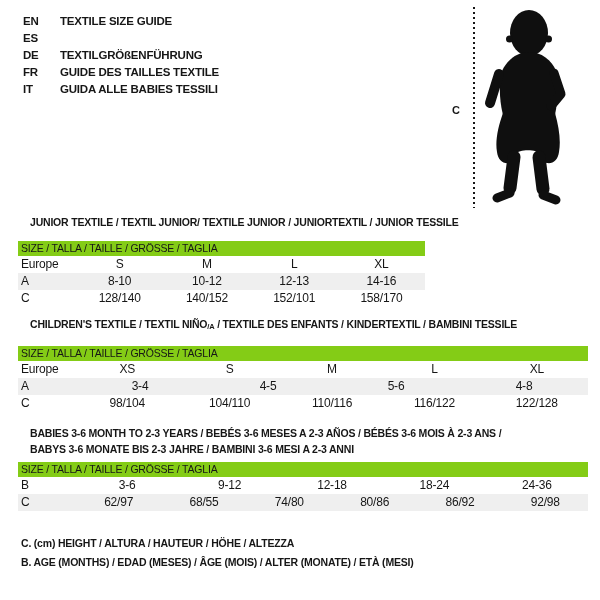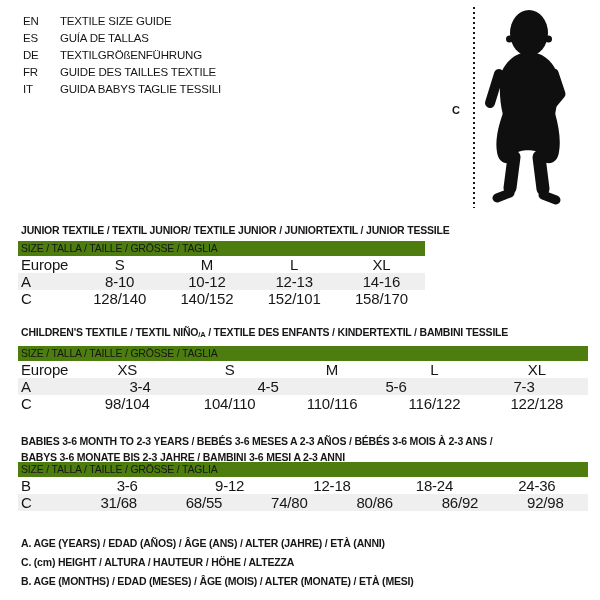--- a/index.html
+++ b/index.html
@@ -7,71 +7,70 @@
     position:relative;
     width:600px;height:600px;
     background:#ffffff;
     font-family:"Liberation Sans","DejaVu Sans",sans-serif;
     color:#161616;
     letter-spacing:-0.2px;
     overflow:hidden;
   }
   
   .lang-list{position:absolute;left:23px;top:13px;}
-  .lang-row{display:flex;height:17px;line-height:17px;font-weight:normal;font-size:11.5px;}
+  .lang-row{display:flex;height:17px;line-height:17px;font-weight:bold;font-size:11.5px;}
   .lang-code{width:37px;}
   
   .measure-line{
     position:absolute;left:473px;top:7px;width:2px;height:201px;
     background-image:repeating-linear-gradient(to bottom,#161616 0 2px,transparent 2px 5px);
   }
   .measure-label{position:absolute;left:452px;top:105px;font-weight:bold;font-size:11px;line-height:11px;}
   .silhouette{position:absolute;left:482px;top:5px;}
   
-  .sec-title{position:absolute;left:21px;font-weight:bold;font-size:10.5px;line-height:12px;white-space:nowrap;margin-top:8px;}
+  .sec-title{position:absolute;left:30px;font-weight:bold;font-size:10.5px;line-height:12px;white-space:nowrap;}
   .sub-a{font-size:7.5px;vertical-align:-1px;}
   
   .tbl{position:absolute;left:18px;}
   .tbl-bar{
-    height:15px;line-height:15px;background:#4d7c0f;
+    height:15px;line-height:15px;background:#84cc16;
     font-size:10.5px;padding-left:3px;
   }
-  .trow{display:flex;height:17px;line-height:17px;font-size:15px;}
+  .trow{display:flex;height:17px;line-height:17px;font-size:12px;}
   .trow.stripe{background:#efefef;}
   .tlbl{width:55px;padding-left:3px;}
   .tcell{flex:1;text-align:center;}
   
   .legend{position:absolute;left:21px;top:534px;}
   .legend-line{height:19px;line-height:19px;font-weight:bold;font-size:10.5px;white-space:nowrap;}
 </style>
 </head>
 <body>
 
 <div class="canvas">
 
   <div class="lang-list">
     <div class="lang-row">
       <span class="lang-code">EN</span>
       <span>TEXTILE SIZE GUIDE</span>
     </div>
     <div class="lang-row">
       <span class="lang-code">ES</span>
-      <span>GUÍA DE TALLAS</span>
     </div>
     <div class="lang-row">
       <span class="lang-code">DE</span>
       <span>TEXTILGRÖßENFÜHRUNG</span>
     </div>
     <div class="lang-row">
       <span class="lang-code">FR</span>
       <span>GUIDE DES TAILLES TEXTILE</span>
     </div>
     <div class="lang-row">
       <span class="lang-code">IT</span>
-      <span>GUIDA BABYS TAGLIE TESSILI</span>
+      <span>GUIDA ALLE BABIES TESSILI</span>
     </div>
   </div>
 
   <div class="measure-line"></div>
   <span class="measure-label">C</span>
 
   <svg class="silhouette" width="92" height="202" viewBox="0 0 92 202" xmlns="http://www.w3.org/2000/svg">
     <g fill="#0f0f0f" stroke="#0f0f0f">
       <ellipse cx="47" cy="28" rx="19" ry="23" stroke="none"></ellipse>
       <circle cx="27.5" cy="34" r="3.5" stroke="none"></circle>
@@ -136,21 +135,21 @@
       <span class="tcell">S</span>
       <span class="tcell">M</span>
       <span class="tcell">L</span>
       <span class="tcell">XL</span>
     </div>
     <div class="trow stripe">
       <span class="tlbl">A</span>
       <span class="tcell">3-4</span>
       <span class="tcell">4-5</span>
       <span class="tcell">5-6</span>
-      <span class="tcell">7-3</span>
+      <span class="tcell">4-8</span>
     </div>
     <div class="trow">
       <span class="tlbl">C</span>
       <span class="tcell">98/104</span>
       <span class="tcell">104/110</span>
       <span class="tcell">110/116</span>
       <span class="tcell">116/122</span>
       <span class="tcell">122/128</span>
     </div>
   </div>
@@ -162,28 +161,27 @@
     <div class="trow">
       <span class="tlbl">B</span>
       <span class="tcell">3-6</span>
       <span class="tcell">9-12</span>
       <span class="tcell">12-18</span>
       <span class="tcell">18-24</span>
       <span class="tcell">24-36</span>
     </div>
     <div class="trow stripe">
       <span class="tlbl">C</span>
-      <span class="tcell">31/68</span>
+      <span class="tcell">62/97</span>
       <span class="tcell">68/55</span>
       <span class="tcell">74/80</span>
       <span class="tcell">80/86</span>
       <span class="tcell">86/92</span>
       <span class="tcell">92/98</span>
     </div>
   </div>
 
   <div class="legend">
-    <div class="legend-line">A. AGE (YEARS) / EDAD (AÑOS) / ÂGE (ANS) / ALTER (JAHRE) / ETÀ (ANNI)</div>
     <div class="legend-line">C. (cm) HEIGHT / ALTURA / HAUTEUR / HÖHE / ALTEZZA</div>
     <div class="legend-line">B. AGE (MONTHS) / EDAD (MESES) / ÂGE (MOIS) / ALTER (MONATE) / ETÀ (MESI)</div>
   </div>
 
 </div>
 
 </body></html>

